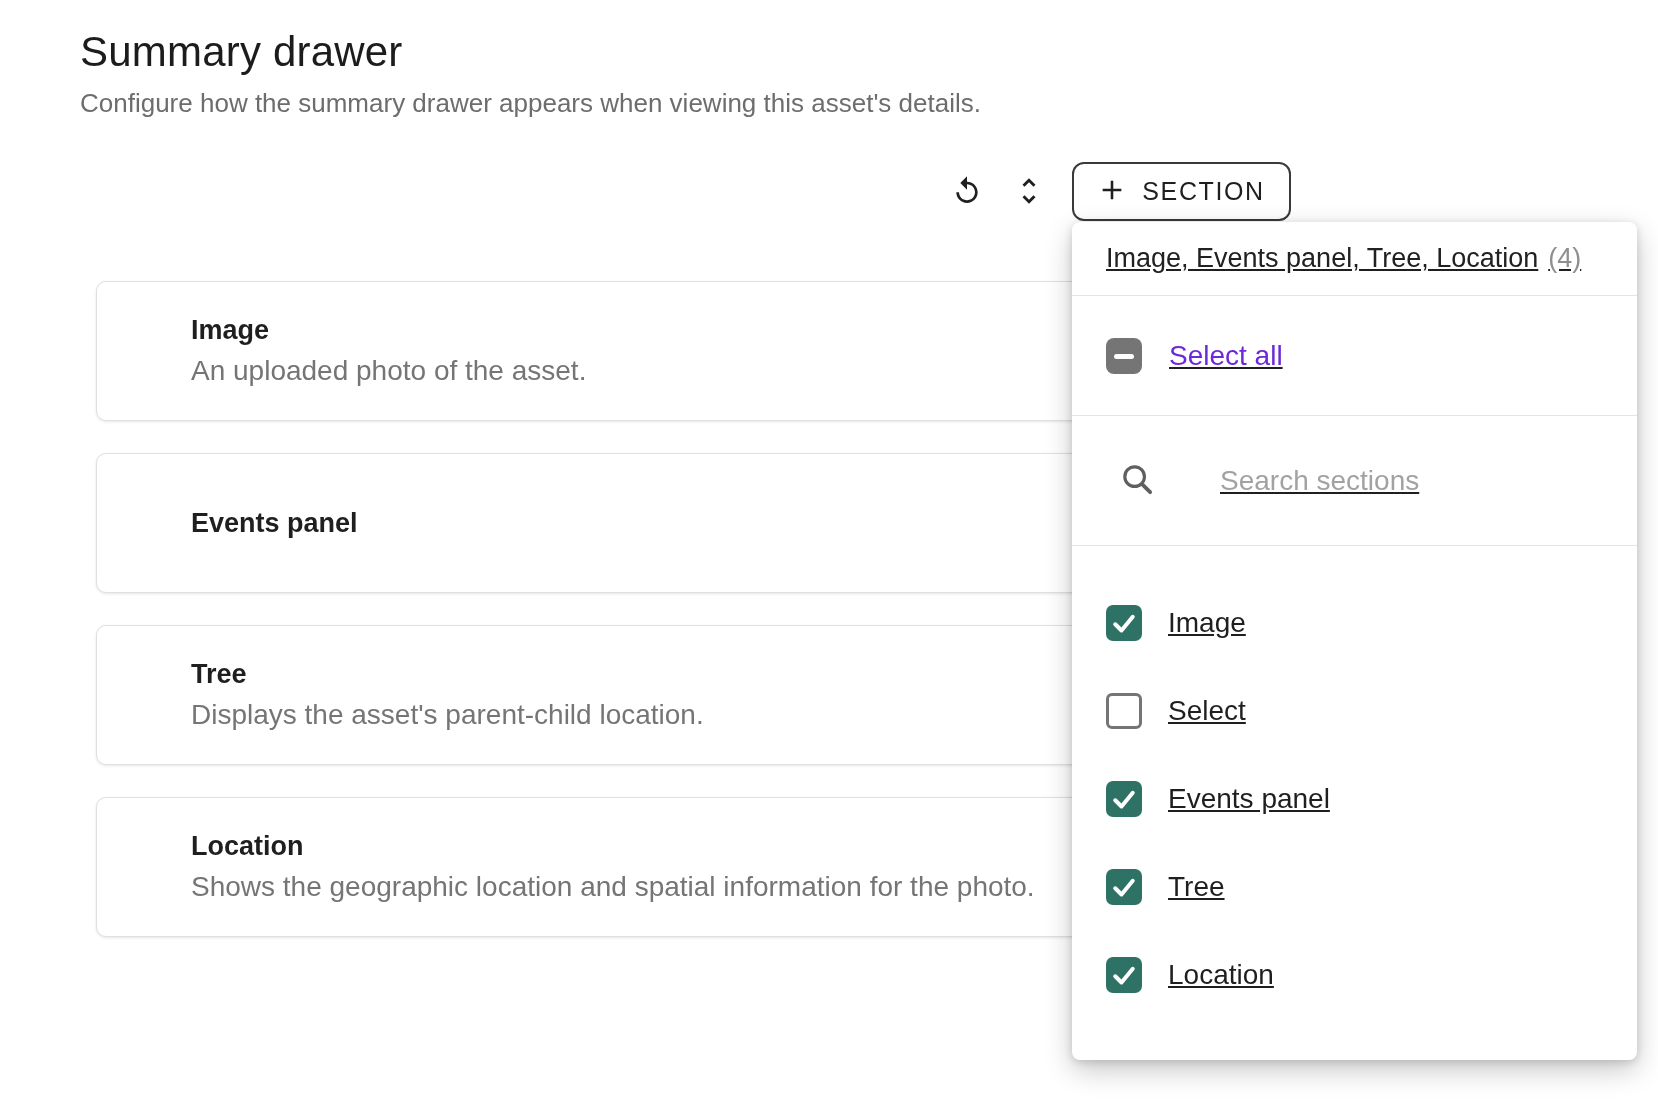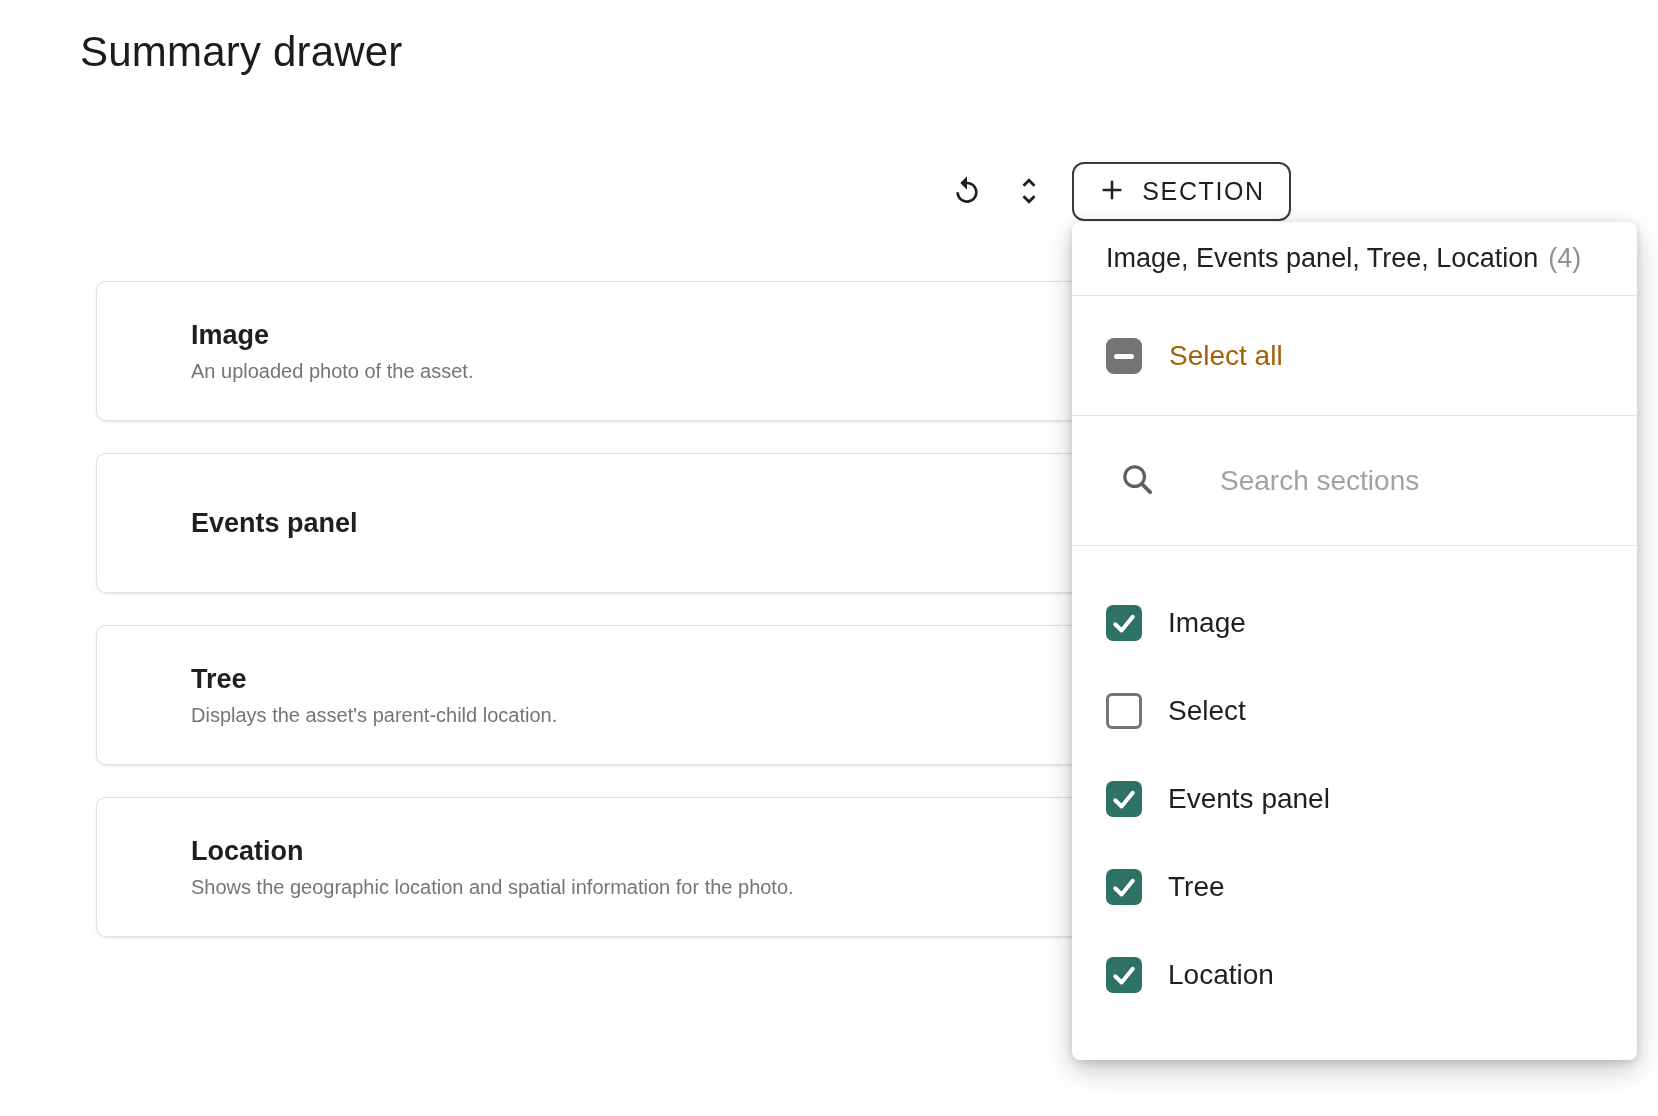--- a/index.html
+++ b/index.html
@@ -20,30 +20,30 @@
   .section-btn .label { font-size:25px; font-weight:500; letter-spacing:1.6px; color:#1f1f1f; }
 
   
   .cards { position:absolute; left:54px; top:281px; width:1376px; }
   .card { display:flex; align-items:center; gap:24px; height:140px; margin-bottom:32px; padding:0 0 0 40px; background:#fff; border:1px solid #e0e0e0; border-radius:10px; box-shadow:0 1px 3px rgba(0,0,0,0.10); }
   .drag-handle { width:30px; flex:0 0 30px; }
   .drag-handle .bar { height:4px; background:#2b2b2b; border-radius:2px; }
   .drag-handle .bar + .bar { margin-top:7px; }
   .card-text { display:flex; flex-direction:column; gap:9px; }
   .card-title { font-size:27px; font-weight:700; color:#1f1f1f; }
-  .card-desc { font-size:20px; font-weight:400; color:#757575; }
-
-  
-  .panel { position:absolute; left:1030px; top:222px; width:565px; height:838px; background:#fff; border-radius:8px; box-shadow:0 10px 28px rgba(0,0,0,0.22), 0 2px 8px rgba(0,0,0,0.14); z-index:10; }
+  .card-desc { font-size:28px; font-weight:400; color:#757575; }
+
+  
+  .panel { position:absolute; left:1030px; top:222px; width:565px; height:838px; background:#fff; border-radius:8px; box-shadow:0 10px 28px rgba(0,0,0,0.22), 0 2px 8px rgba(0,0,0,0.14); z-index:10;text-decoration:underline; }
   .panel-header { height:73px; display:flex; align-items:center; padding:0 24px 0 34px; font-size:27px; color:#212121; white-space:nowrap; overflow:hidden; }
   .panel-header .count { color:#8f8f8f; margin-left:10px; }
   .divider { height:1px; background:#e4e4e4; }
 
   .select-all-row { height:119px; display:flex; align-items:center; padding-left:34px; cursor:pointer; }
-  .select-all-row .row-label { margin-left:27px; font-size:28px; color:#a16207; }
+  .select-all-row .row-label { margin-left:27px; font-size:28px; color:#6d28d9; }
 
   .search-row { height:129px; display:flex; align-items:center; padding-left:46px; }
   .search-row input { margin-left:64px; width:380px; border:none; outline:none; font-family:"Liberation Sans", sans-serif; font-size:28px; color:#a21caf; background:transparent; }
   .search-row input::placeholder { color:#a2a2a2; opacity:1; }
 
   .options { padding-top:33px; }
   .option-row { height:88px; display:flex; align-items:center; padding-left:34px; cursor:pointer; }
   .option-row .row-label { margin-left:26px; font-size:28px; color:#1f1f1f; }
 
   
@@ -54,20 +54,21 @@
   .cb[data-state="unchecked"] { background:#fff; border:3px solid #757575; border-radius:6px; }
   .cb[data-state="indeterminate"] { background:#757575; border-radius:8px; }
   .cb[data-state="indeterminate"] .minus { display:block; position:absolute; left:8px; top:16px; width:20px; height:5px; border-radius:2.5px; background:#fff; }
 </style>
 </head>
 <body>
 
 <div class="page">
 
   <div class="page-title">Summary drawer</div>
+  <div class="page-subtitle">Configure how the summary drawer appears when viewing this asset's details.</div>
 
   <button class="icon-btn undo-btn">
     <span>
       <svg width="32" height="32" viewBox="0 0 24 24" fill="#1f1f1f">
           <path d="M12 5V1L7 6l5 5V7c3.31 0 6 2.69 6 6s-2.69 6-6 6-6-2.69-6-6H4c0 4.42 3.58 8 8 8s8-3.58 8-8-3.58-8-8-8z"></path>
         </svg>
     </span>
   </button>
 
   <button class="icon-btn unfold-btn">

